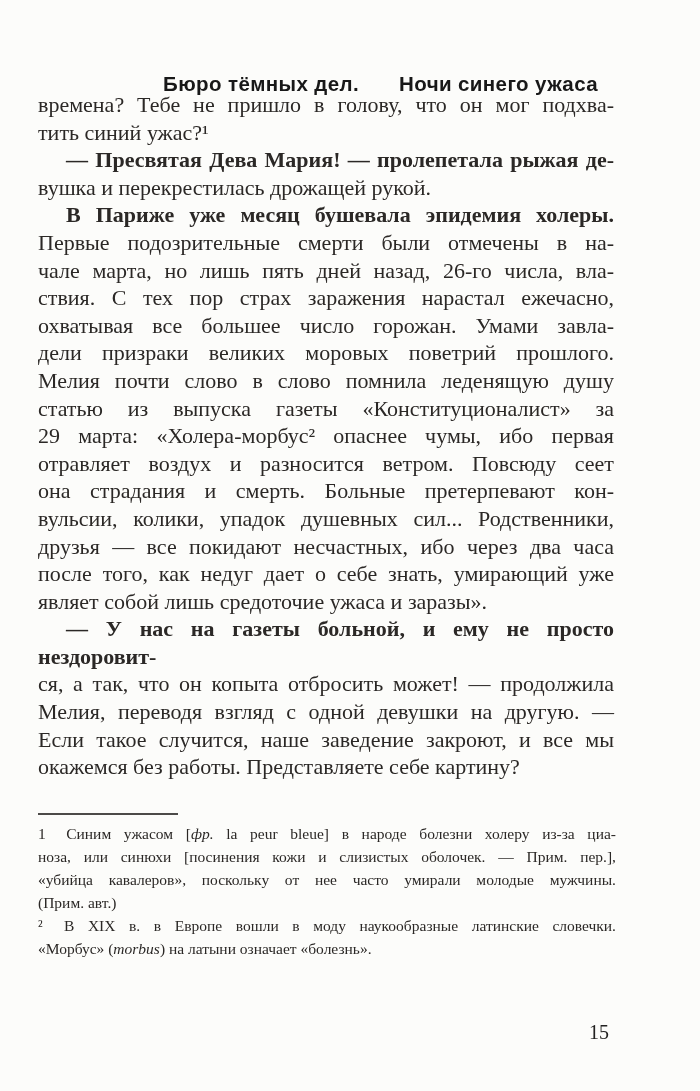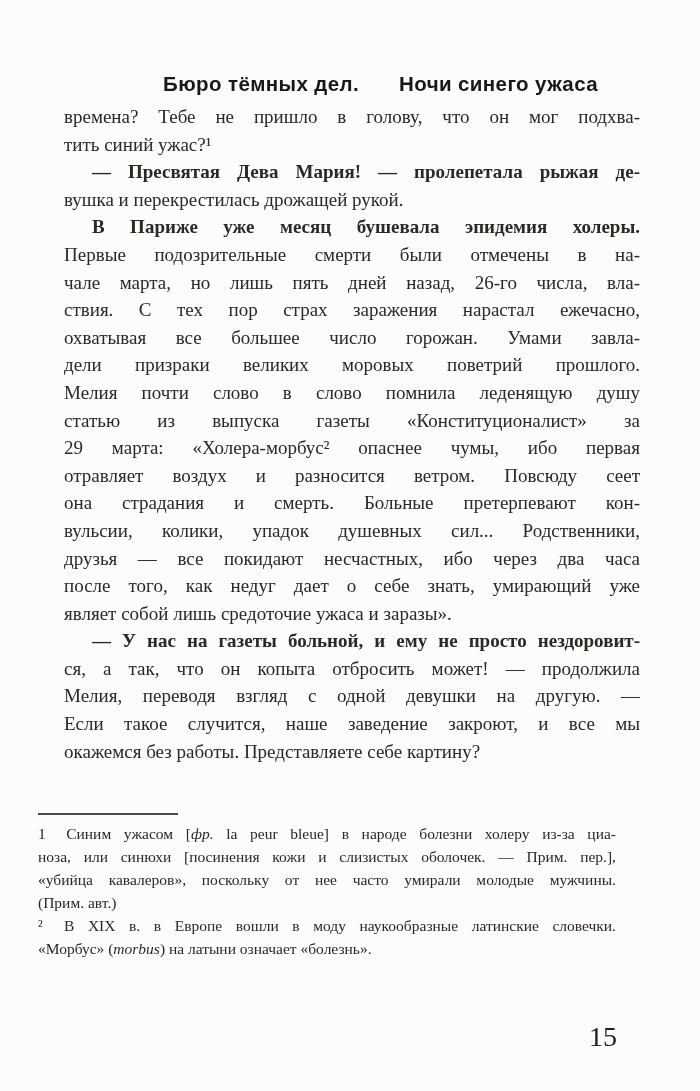--- a/index.html
+++ b/index.html
@@ -22,26 +22,25 @@
     justify-content: space-between;
     font-family: "Liberation Sans", sans-serif;
     font-weight: bold;
     font-size: 20.5px;
     letter-spacing: 0.4px;
     color: #181818;
     white-space: nowrap;
   }
   .body-text {
     position: absolute;
-    top: 103px;
+    top: 91px;
     left: 38px;
     width: 576px;
-    font-size: 19px;
+    font-size: 22px;
     line-height: 27.6px;
-    margin-left: 26px;
   }
   .para { margin: 0; }
   .line { text-align: justify; text-align-last: justify; }
   .line.pe { text-align-last: left; }
   .indent .line:first-child { text-indent: 28px; font-weight: bold; }
   .fn-rule {
     position: absolute;
     top: 813px;
     left: 38px;
     width: 140px;
@@ -53,21 +52,21 @@
     top: 822px;
     left: 38px;
     width: 578px;
     font-size: 15.5px;
     line-height: 23px;
   }
   .page-number {
     position: absolute;
     top: 1021px;
     left: 589px;
-    font-size: 28px;
+    font-size: 20px;
     color: #222120;
   }
   i { }
 </style>
 </head>
 <body>
 
 <div class="page">
 
   <div class="running-head">

